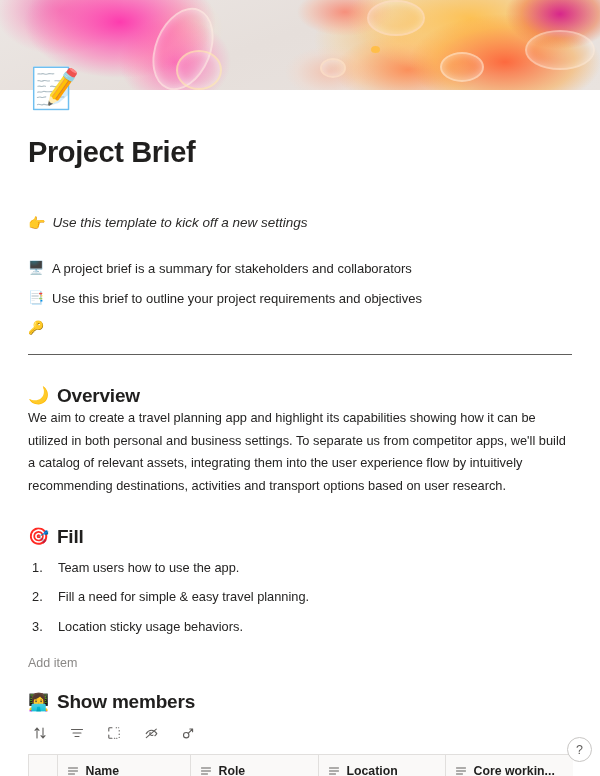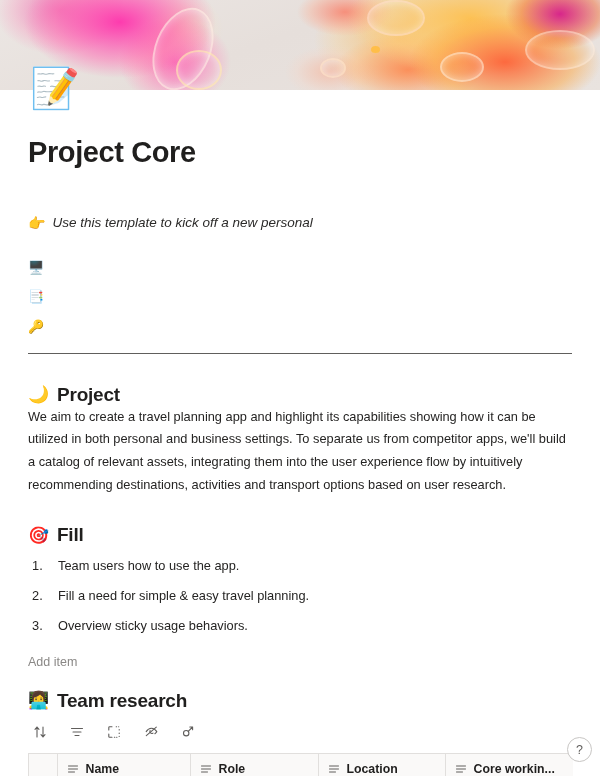--- a/index.html
+++ b/index.html
@@ -257,64 +257,66 @@
     <div class="banner-ring ring-d"></div>
     <div class="banner-ring ring-e"></div>
     <div class="banner-ring ring-f"></div>
     <div class="dot-a"></div>
   </div>
 
   <div class="doc-icon">📝</div>
 
   <div class="content">
 
-    <h1 class="page-title">Project Core</h1>
+    <h1 class="page-title">Project Brief</h1>
 
     <div class="tagline">
       <span class="emo">👉</span>
-      <span>Use this template to kick off a new personal</span>
+      <span>Use this template to kick off a new settings</span>
     </div>
 
     <div class="bullets">
       <div class="bullet-row">
         <span class="emo">🖥️</span>
+        <span>A project brief is a summary for stakeholders and collaborators</span>
       </div>
       <div class="bullet-row">
         <span class="emo">📑</span>
+        <span>Use this brief to outline your project requirements and objectives</span>
       </div>
       <div class="bullet-row">
         <span class="emo">🔑</span>
       </div>
     </div>
 
     <div class="divider"></div>
 
     <div class="section-head overview-head">
       <span class="emo">🌙</span>
-      <span>Project</span>
+      <span>Overview</span>
     </div>
 
     <p class="paragraph">We aim to create a travel planning app and highlight its capabilities showing how it can be utilized in both personal and business settings. To separate us from competitor apps, we'll build a catalog of relevant assets, integrating them into the user experience flow by intuitively recommending destinations, activities and transport options based on user research.</p>
 
     <div class="section-head goals-head">
       <span class="emo">🎯</span>
       <span>Fill</span>
     </div>
 
     <ol class="goals">
       <li>Team users how to use the app.</li>
       <li>Fill a need for simple &amp; easy travel planning.</li>
-      <li>Overview sticky usage behaviors.</li>
+      <li>Location sticky usage behaviors.</li>
     </ol>
 
     <div class="add-item">Add item</div>
 
     <div class="section-head team-head">
       <span class="emo">👩‍💻</span>
-      <span>Team research</span>
+      <span>Show members</span>
     </div>
 
     <div class="toolbar">
       <div class="tb-btn">
         <svg width="14" height="14" viewBox="0 0 14 14" fill="none" stroke="currentColor" stroke-width="1.1" stroke-linecap="round" stroke-linejoin="round">
           <path d="M4 12V2M4 2L2 4.4M4 2l2 2.4"></path>
           <path d="M10 2v10m0 0l-2-2.4M10 12l2-2.4"></path>
         </svg>
       </div>
       <div class="tb-btn">

